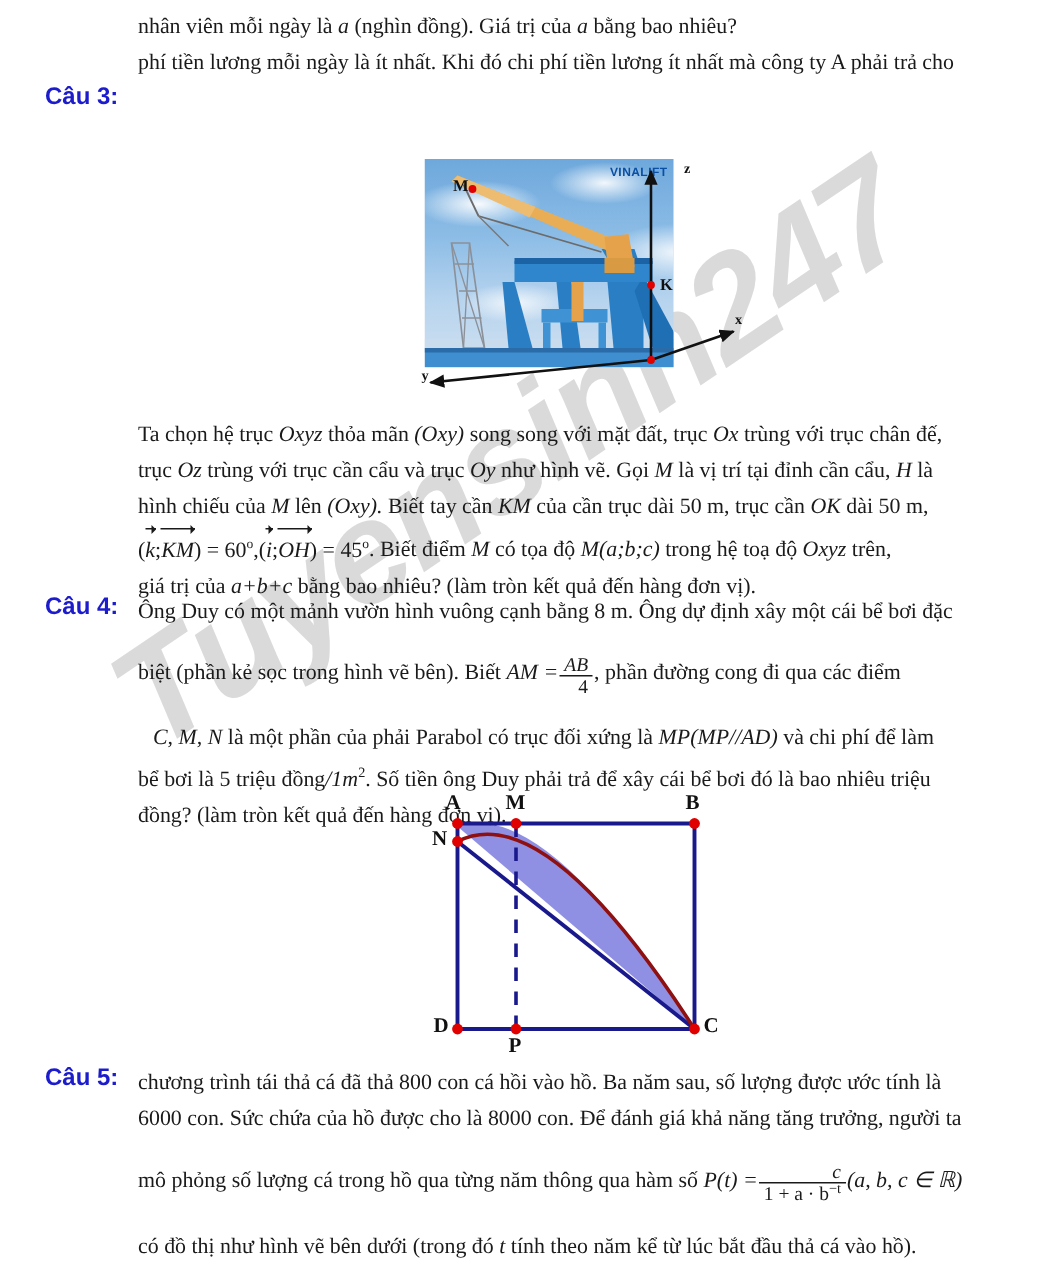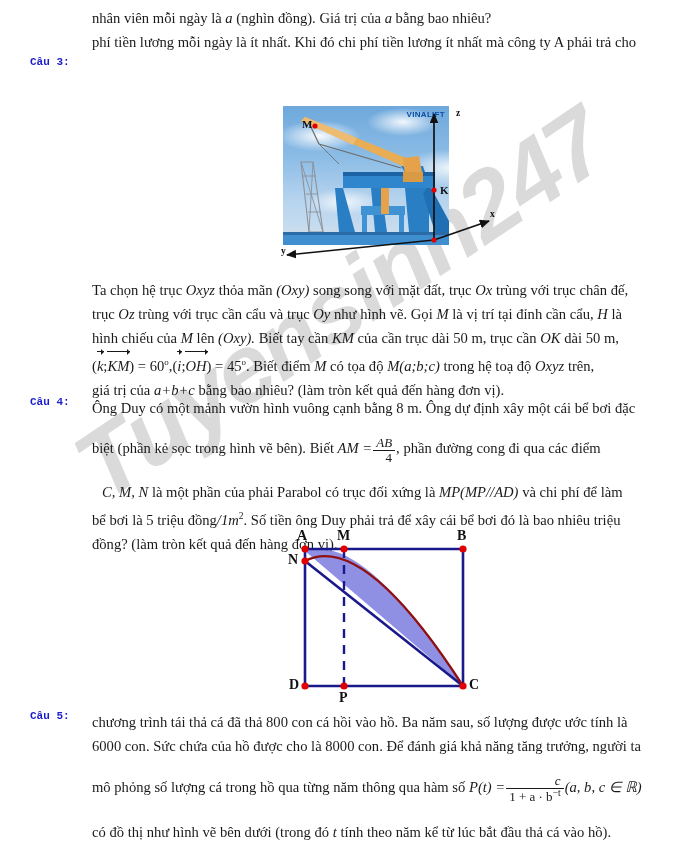--- a/index.html
+++ b/index.html
@@ -56,22 +56,22 @@
     left: 0;
     width: 700px;
   }
   .q-label {
     position: absolute;
     left: 30px;
     top: 0;
     width: 60px;
     color: #1c1ccc;
     font-weight: bold;
-    font-size: 11px;
-    font-family: Liberation Mono, monospace;
+    font-size: 16px;
+    font-family: Liberation Sans, sans-serif;
     letter-spacing: 0px;
   }
   .q-body {
     margin-left: 92px;
     margin-right: 8px;
     font-size: 14.6px;
     line-height: 24px;
     text-align: justify;
     text-justify: inter-word;
   }

